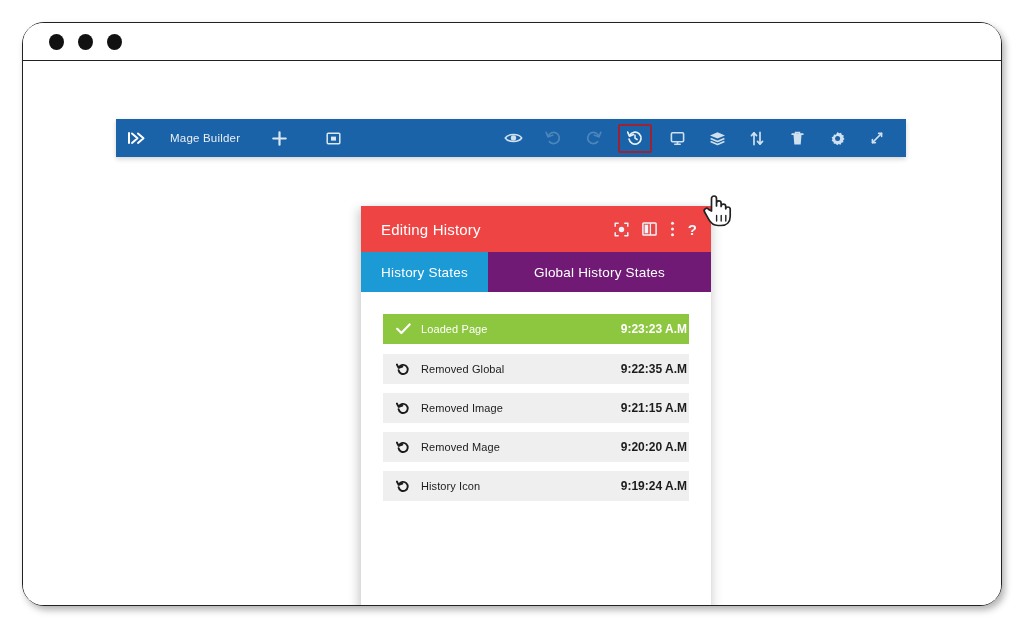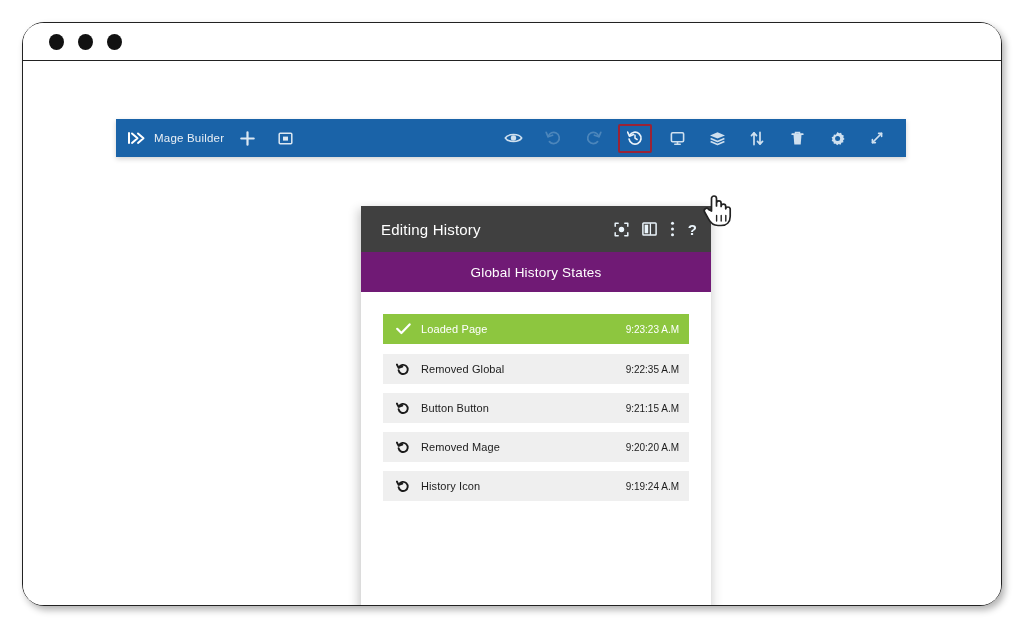--- a/index.html
+++ b/index.html
@@ -42,21 +42,21 @@
 
   
   .app-toolbar {
     position: absolute;
     left: 93px; top: 58px;
     width: 790px; height: 38px;
     background: #1A63A8;
     display: flex; align-items: center;
     box-shadow: 0 2px 5px rgba(0,0,0,0.18);
   }
-  .tb-left { display: flex; align-items: center; padding-left: 11px; gap: 0; }
+  .tb-left { display: flex; align-items: center; padding-left: 11px; gap: 16px; }
   .brand-logo {
     width: 20px; height: 20px; color: #fff;
     display: flex; align-items: center; justify-content: center;
     margin-right: 7px;
   }
   .brand-name {
     color: #e9eff5; font-size: 11.5px; letter-spacing: .2px;
     white-space: nowrap;
   }
   .tb-icon {
@@ -91,21 +91,21 @@
   .history-panel {
     position: absolute;
     left: 338px; top: 145px;
     width: 350px; height: 456px;
     background: #ffffff;
     box-shadow: -4px 3px 9px rgba(0,0,0,0.16), 4px 3px 9px rgba(0,0,0,0.10);
     z-index: 20;
     display: flex; flex-direction: column;
   }
   .panel-header {
-    height: 46px; background: #404040;
+    height: 46px; background: #ef4444;
     display: flex; align-items: center;
     padding: 0 14px 0 20px;
     flex: 0 0 auto;
   }
   .panel-title {
     color: #ffffff; font-size: 15px; letter-spacing: .2px;
   }
   .panel-header-icons {
     margin-left: auto; display: flex; align-items: center; gap: 13px;
     color: #eaf4fb;
@@ -122,35 +122,35 @@
   .tab.inactive { background: #701a75; flex: 1; }
 
   .panel-body {
     flex: 1 1 auto; background: #ffffff;
     padding: 22px 22px 0 22px;
     overflow: hidden;
   }
   .hist-row {
     height: 30px; margin-bottom: 9px;
     display: flex; align-items: center;
-    padding: 0 10px 0 11px;
+    padding: 0 2px 0 11px;
     background: #EFEFEF;
   }
   .hist-row.current { background: #8DC63F; margin-bottom: 10px; }
   .hist-icon {
     width: 18px; display: flex; align-items: center; justify-content: center;
     color: #1a1a1a; flex: 0 0 auto;
   }
   .hist-row.current .hist-icon { color: #ffffff; }
   .hist-label {
     margin-left: 9px; font-size: 11px; color: #1c1c1c; letter-spacing: .1px;
   }
   .hist-row.current .hist-label { color: #ffffff; }
   .hist-time {
-    margin-left: auto; font-size: 10px; font-weight: normal;
+    margin-left: auto; font-size: 12px; font-weight: bold;
     color: #1c1c1c; letter-spacing: 0;
   }
   .hist-row.current .hist-time { color: #ffffff; }
 </style>
 </head>
 <body>
 
 <div class="browser-window">
 
   <div class="titlebar">
@@ -293,20 +293,21 @@
               <circle cx="2.5" cy="2.3" r="1.5" fill="currentColor"></circle>
               <circle cx="2.5" cy="8" r="1.5" fill="currentColor"></circle>
               <circle cx="2.5" cy="13.7" r="1.5" fill="currentColor"></circle>
             </svg>
           </span>
           <span class="ph-icon help">?</span>
         </span>
       </div>
 
       <div class="panel-tabs">
+        <div class="tab active">History States</div>
         <div class="tab inactive">Global History States</div>
       </div>
 
       <div class="panel-body">
 
         <div class="hist-row current">
           <span class="hist-icon">
             <svg width="15" height="12" viewBox="0 0 15 12">
               <path d="M1.2 5.8 L5.4 10 L13.6 1.4" stroke="currentColor" stroke-width="2.2" fill="none" stroke-linecap="round" stroke-linejoin="round"></path>
             </svg>
@@ -326,21 +327,21 @@
           <span class="hist-time">9:22:35 A.M</span>
         </div>
 
         <div class="hist-row">
           <span class="hist-icon">
             <svg width="14" height="13" viewBox="0 0 14 13">
               <path d="M3 4.4 A4.6 4.6 0 1 1 2.6 7.3" stroke="currentColor" stroke-width="1.9" fill="none" stroke-linecap="round"></path>
               <path d="M0.9 1.5 L2.6 4.9 L6.3 3.6" stroke="currentColor" stroke-width="1.9" fill="none" stroke-linecap="round" stroke-linejoin="round"></path>
             </svg>
           </span>
-          <span class="hist-label">Button Button</span>
+          <span class="hist-label">Removed Image</span>
           <span class="hist-time">9:21:15 A.M</span>
         </div>
 
         <div class="hist-row">
           <span class="hist-icon">
             <svg width="14" height="13" viewBox="0 0 14 13">
               <path d="M3 4.4 A4.6 4.6 0 1 1 2.6 7.3" stroke="currentColor" stroke-width="1.9" fill="none" stroke-linecap="round"></path>
               <path d="M0.9 1.5 L2.6 4.9 L6.3 3.6" stroke="currentColor" stroke-width="1.9" fill="none" stroke-linecap="round" stroke-linejoin="round"></path>
             </svg>
           </span>

